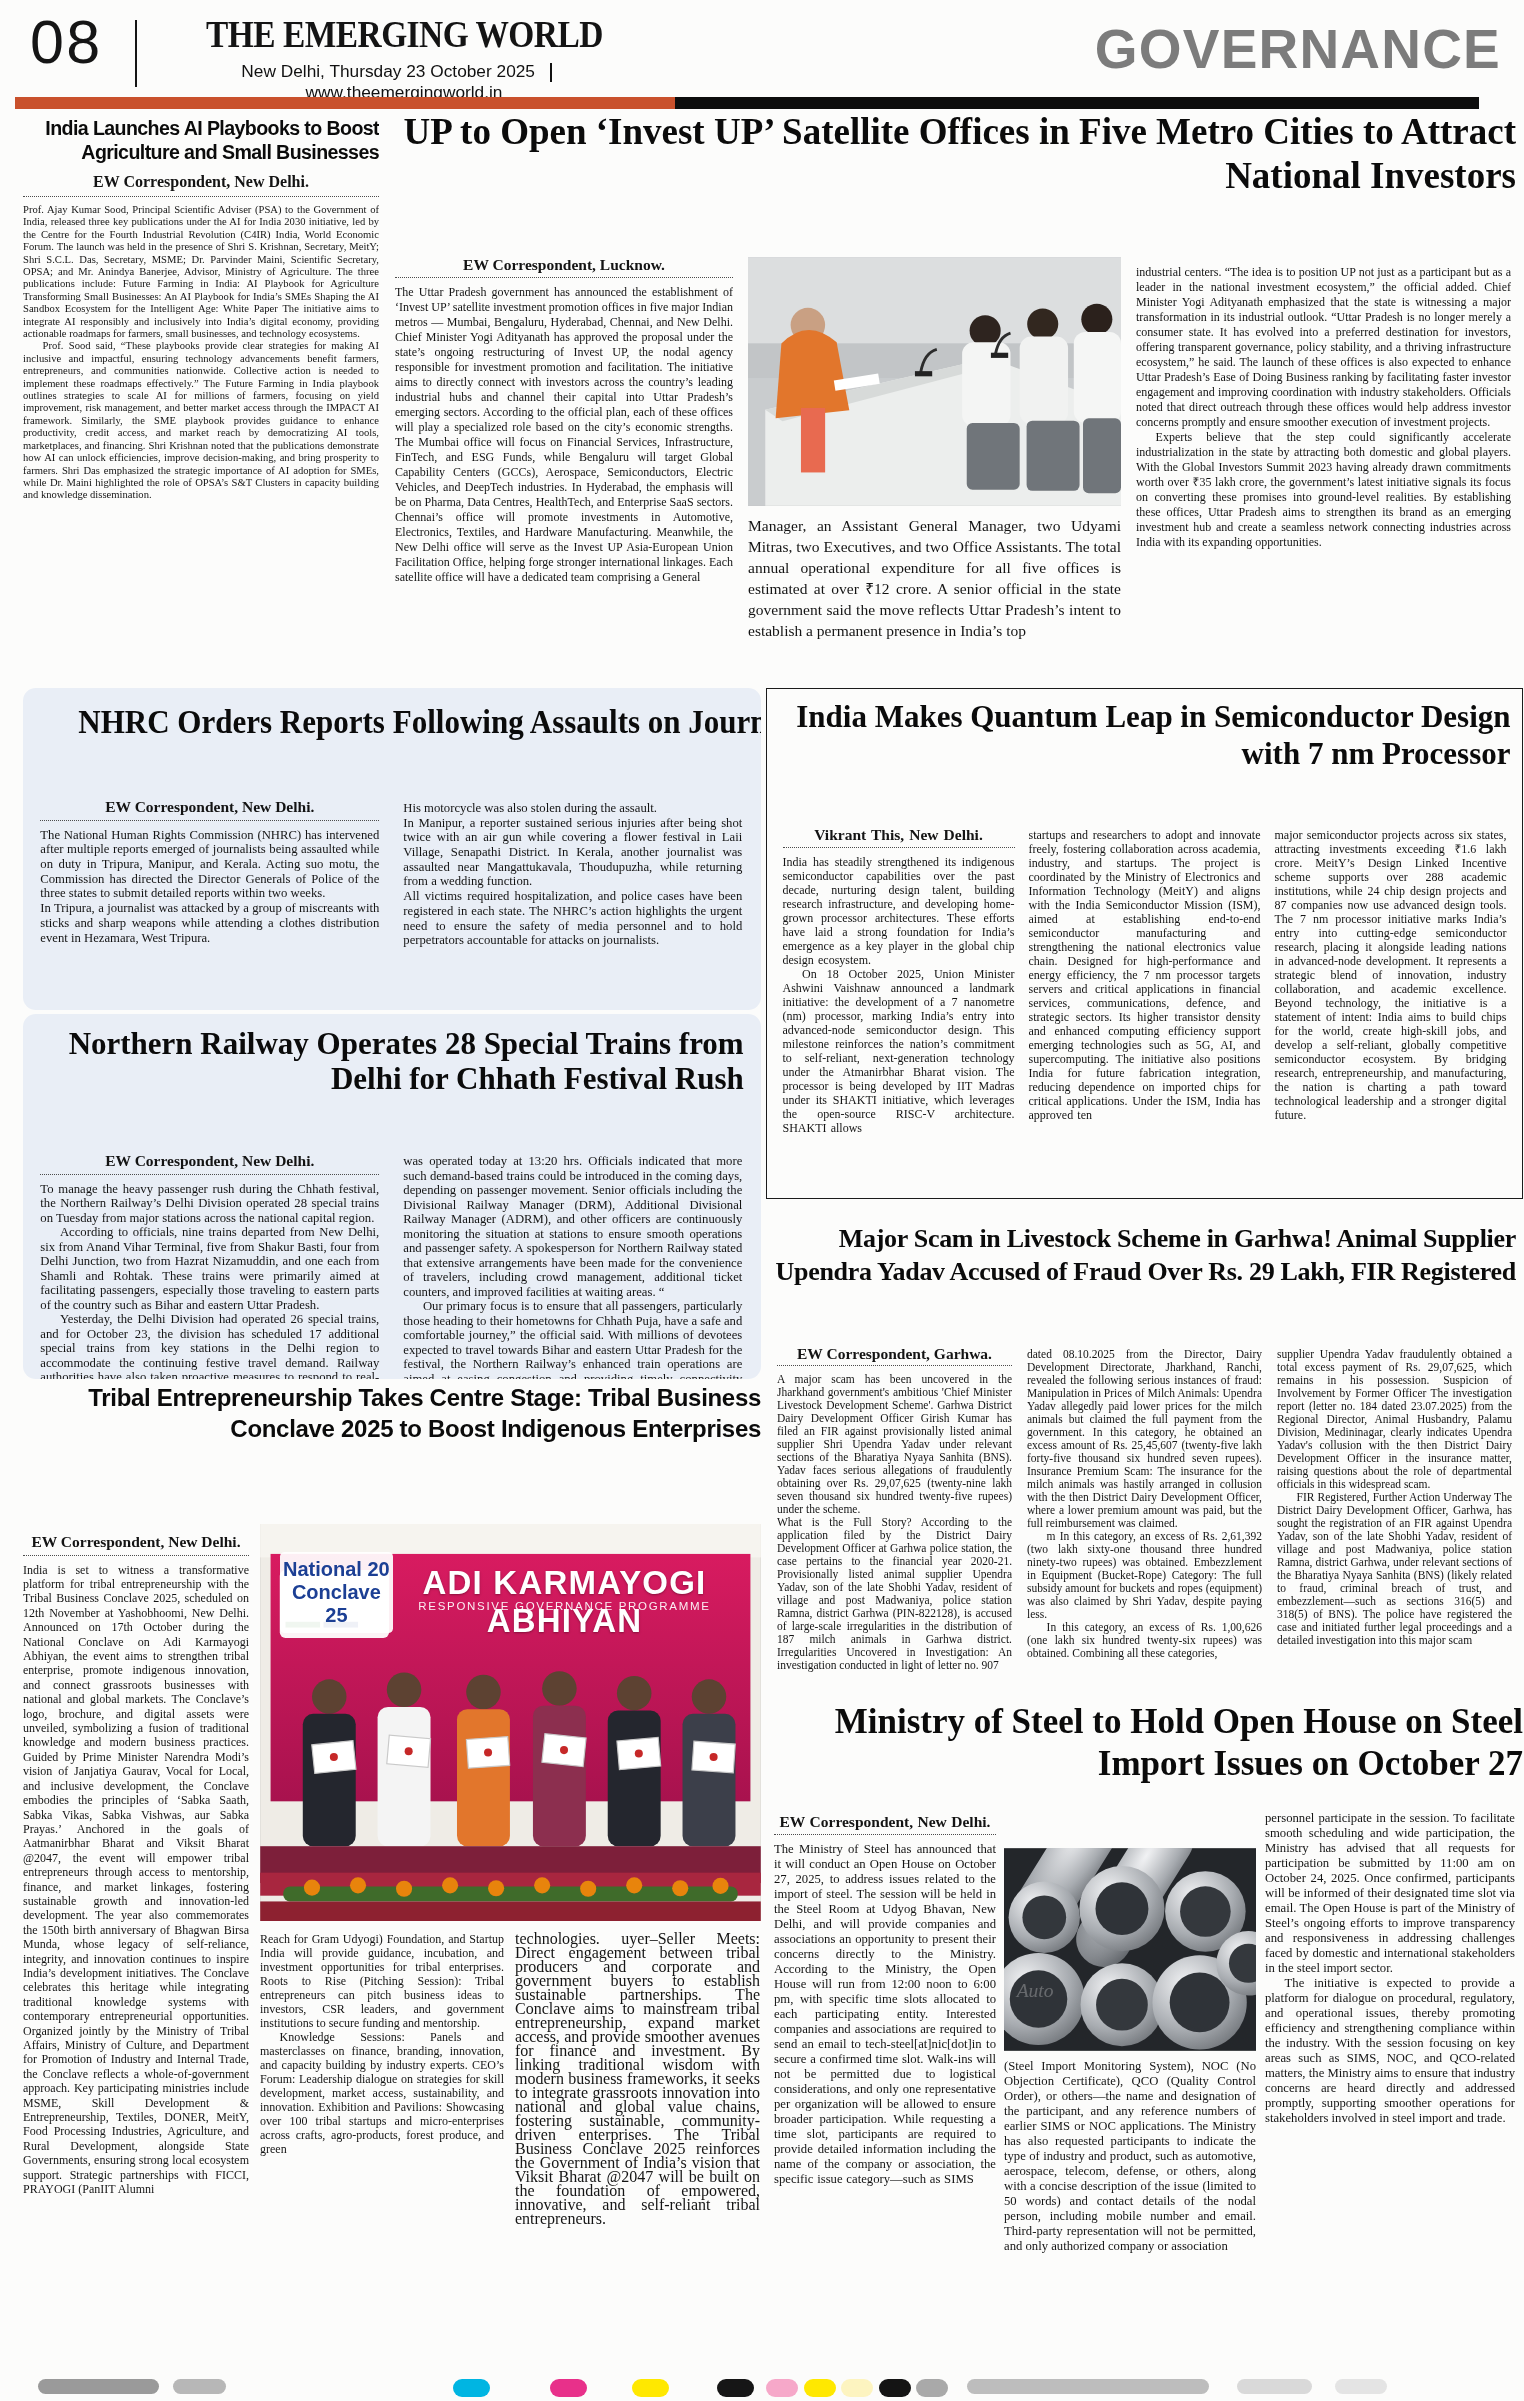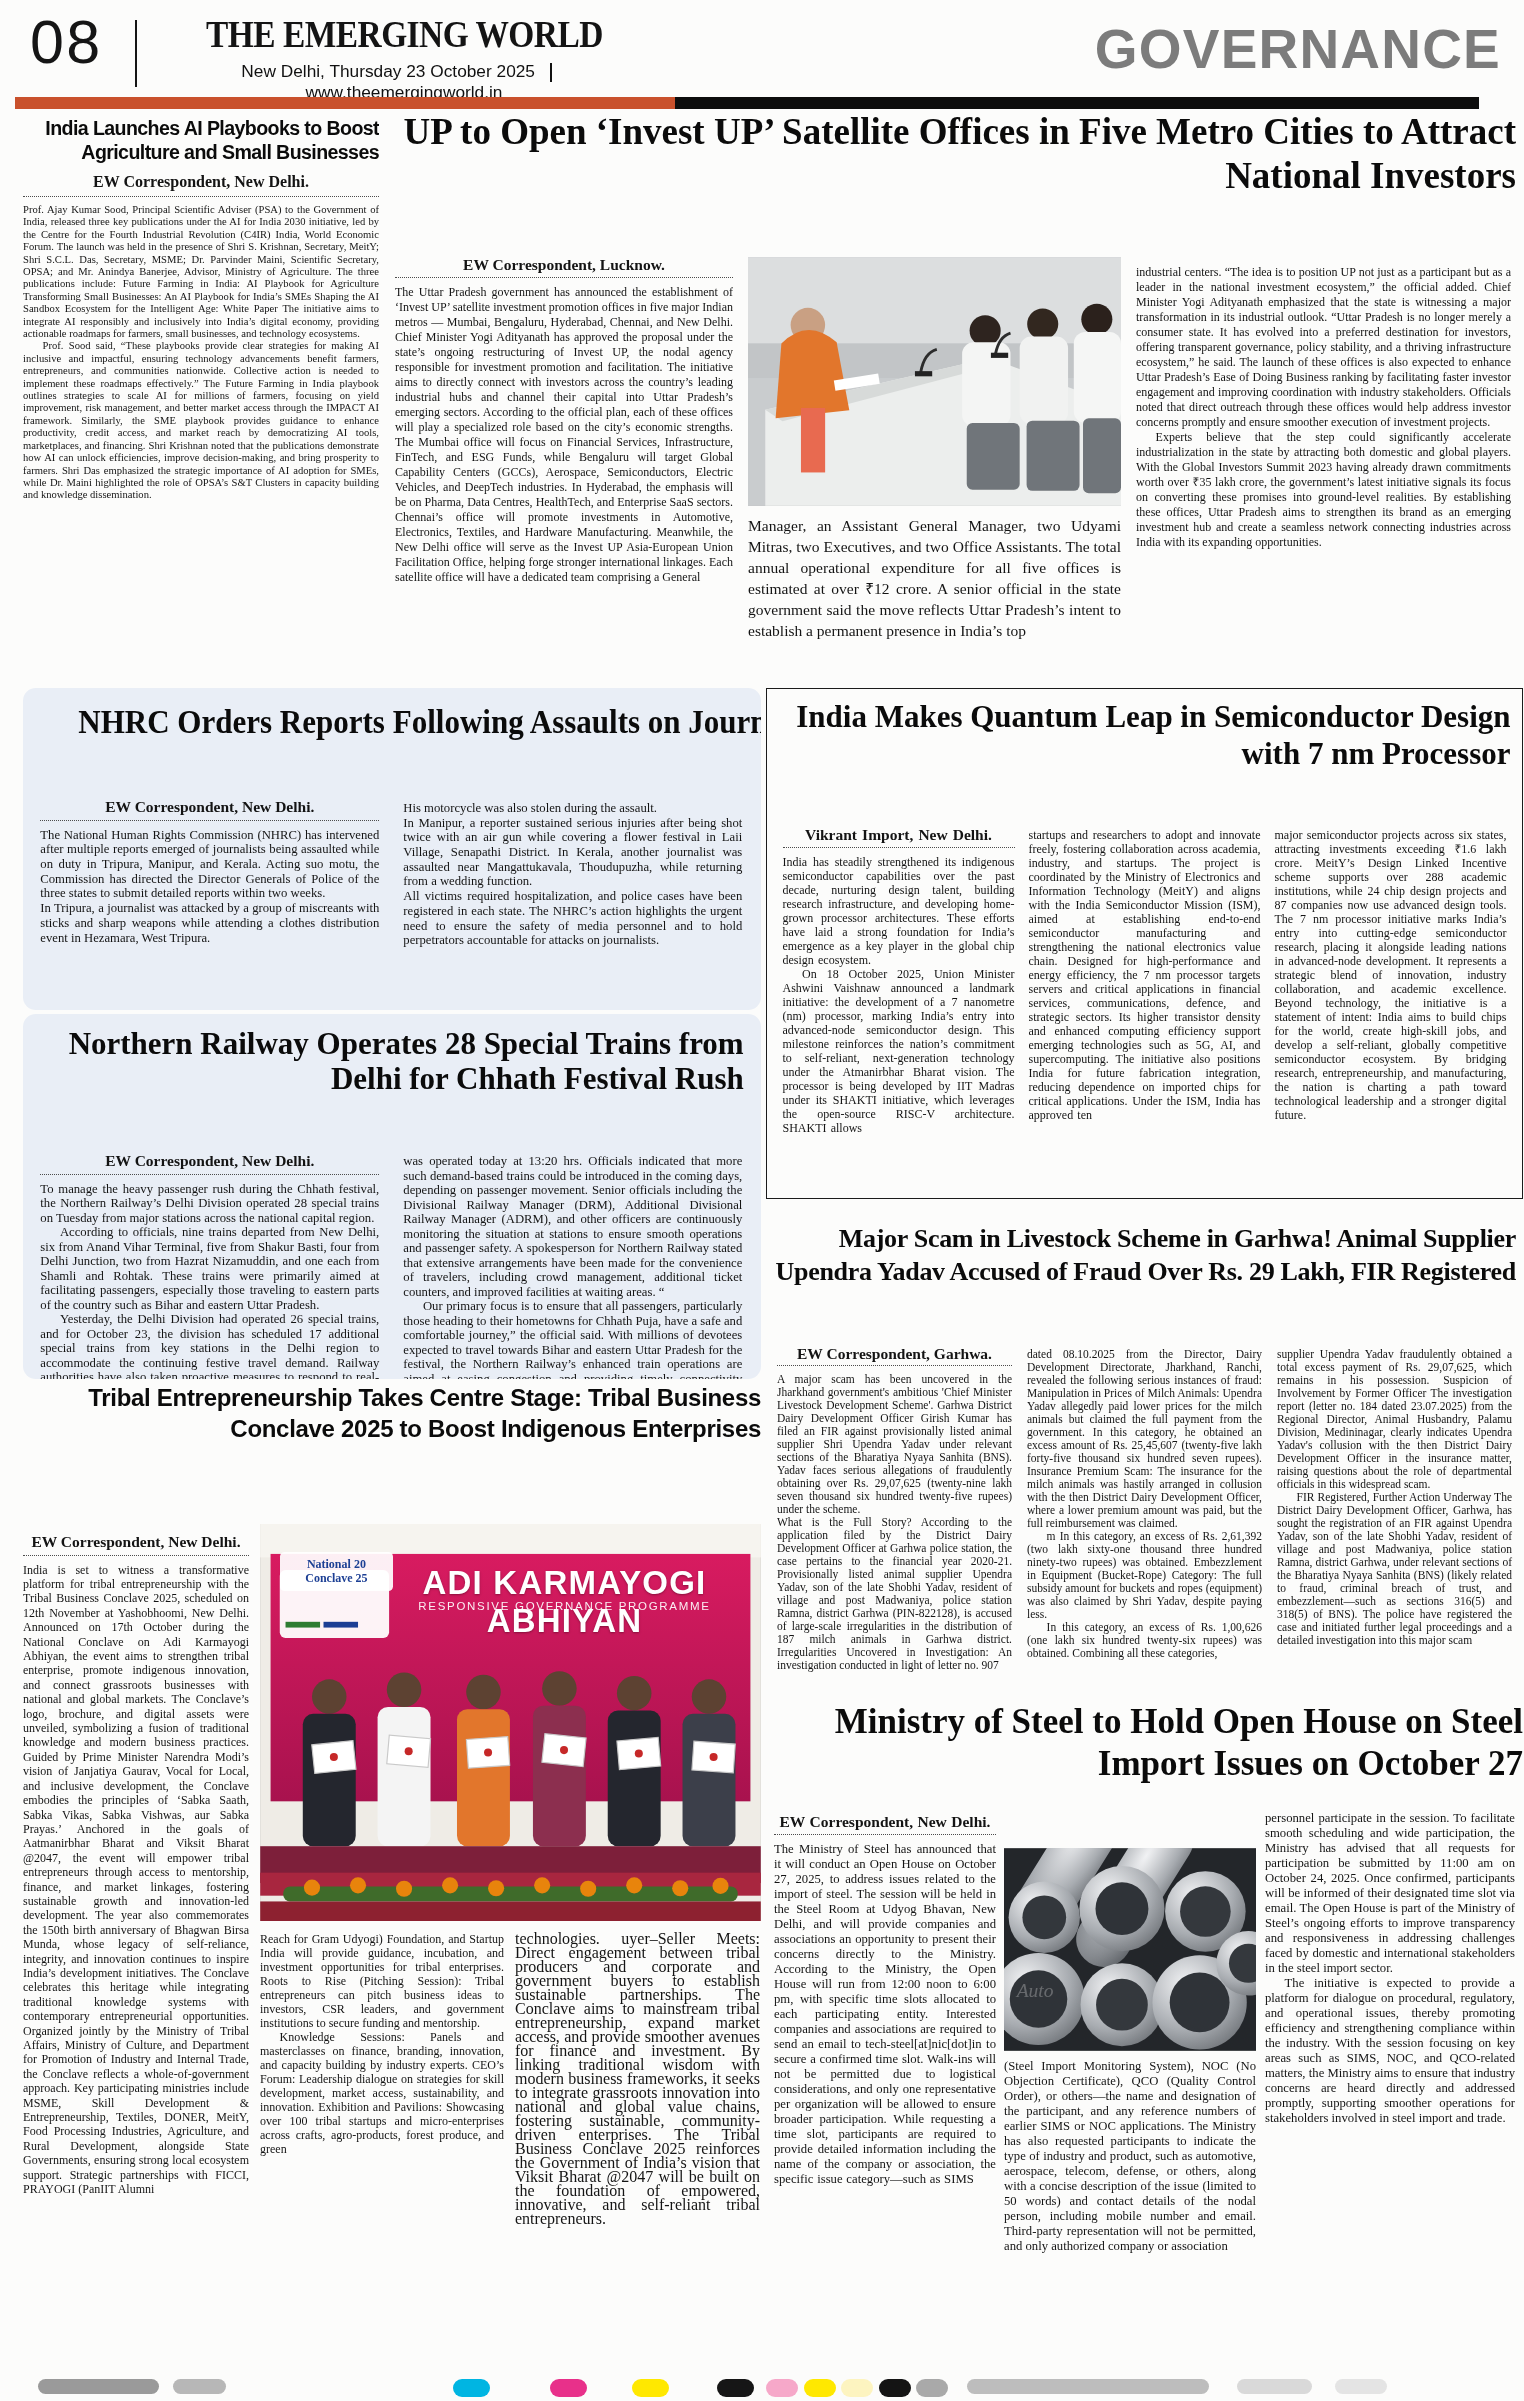--- a/index.html
+++ b/index.html
@@ -102,21 +102,21 @@
               font-size:12.7px;line-height:15px;word-spacing:0.6px;}
   .steel .sphoto{position:absolute;left:238px;top:147px;width:252px;height:203px;}
   .steel .sc2{position:absolute;left:238px;top:358px;width:252px;text-align:justify;
               font-size:12.7px;line-height:15px;}
   .steel .sc3{position:absolute;left:499px;top:110px;width:250px;text-align:justify;
               font-size:12.7px;line-height:15px;}
 
   
   .ov{position:absolute;color:#fff;font-family:"Liberation Sans",sans-serif;text-align:center;}
   .ov.logo{left:19.6px;top:28px;width:109px;background:rgba(255,255,255,.93);color:#1c3f94;
-           font-weight:700;font-size:12px;line-height:1.15;padding:5.8px 2.3px;border-radius:4.6px;font-family:Liberation Serif, serif;}
+           font-weight:700;font-size:20px;line-height:1.15;padding:5.8px 2.3px;border-radius:4.6px;}
   .ov.banner{left:132px;top:40px;width:345px;font-weight:700;font-size:33px;
              letter-spacing:1.2px;text-shadow:0 1.2px 2.3px rgba(0,0,0,.35);}
   .ov.banner-sub{left:132px;top:76px;width:345px;font-size:11.5px;letter-spacing:1.7px;opacity:.92;}
 
   
   .footer-marks{position:absolute;left:0;top:2377px;width:1525px;height:23px;}
   .mark{position:absolute;top:2.3px;display:block;}
 </style>
 </head>
 <body>
@@ -226,21 +226,21 @@
         <p class="p first">was operated today at 13:20 hrs. Officials indicated that more such demand-based trains could be introduced in the coming days, depending on passenger movement. Senior officials including the Divisional Railway Manager (DRM), Additional Divisional Railway Manager (ADRM), and other officers are continuously monitoring the situation at stations to ensure smooth operations and passenger safety. A spokesperson for Northern Railway stated that extensive arrangements have been made for the convenience of travelers, including crowd management, additional ticket counters, and improved facilities at waiting areas. “</p>
         <p class="p">Our primary focus is to ensure that all passengers, particularly those heading to their hometowns for Chhath Puja, have a safe and comfortable journey,” the official said. With millions of devotees expected to travel towards Bihar and eastern Uttar Pradesh for the festival, the Northern Railway’s enhanced train operations are aimed at easing congestion and providing timely connectivity during one of the busiest travel periods of the year.</p>
       </div>
     </div>
   </article>
 
   <article class="art semi">
     <h2 class="t-serif">India Makes Quantum Leap in Semiconductor Design with 7 nm Processor</h2>
     <div class="cols">
       <div class="col c1">
-        <div class="byline">Vikrant Import, New Delhi.</div>
+        <div class="byline">Vikrant This, New Delhi.</div>
         <div class="rule"></div>
         <p class="p first">India has steadily strengthened its indigenous semiconductor capabilities over the past decade, nurturing design talent, building research infrastructure, and developing home-grown processor architectures. These efforts have laid a strong foundation for India’s emergence as a key player in the global chip design ecosystem.</p>
         <p class="p">On 18 October 2025, Union Minister Ashwini Vaishnaw announced a landmark initiative: the development of a 7 nanometre (nm) processor, marking India’s entry into advanced-node semiconductor design. This milestone reinforces the nation’s commitment to self-reliant, next-generation technology under the Atmanirbhar Bharat vision. The processor is being developed by IIT Madras under its SHAKTI initiative, which leverages the open-source RISC-V architecture. SHAKTI allows</p>
       </div>
       <div class="col c2">
         <p class="p first">startups and researchers to adopt and innovate freely, fostering collaboration across academia, industry, and startups. The project is coordinated by the Ministry of Electronics and Information Technology (MeitY) and aligns with the India Semiconductor Mission (ISM), aimed at establishing end-to-end semiconductor manufacturing and strengthening the national electronics value chain. Designed for high-performance and energy efficiency, the 7 nm processor targets servers and critical applications in financial services, communications, defence, and strategic sectors. Its higher transistor density and enhanced computing efficiency support emerging technologies such as 5G, AI, and supercomputing. The initiative also positions India for future fabrication integration, reducing dependence on imported chips for critical applications. Under the ISM, India has approved ten</p>
       </div>
       <div class="col c3">
         <p class="p first">major semiconductor projects across six states, attracting investments exceeding ₹1.6 lakh crore. MeitY’s Design Linked Incentive scheme supports over 288 academic institutions, while 24 chip design projects and 87 companies now use advanced design tools. The 7 nm processor initiative marks India’s entry into cutting-edge semiconductor research, placing it alongside leading nations in advanced-node development. It represents a strategic blend of innovation, industry collaboration, and academic excellence. Beyond technology, the initiative is a statement of intent: India aims to build chips for the world, create high-skill jobs, and develop a self-reliant, globally competitive semiconductor ecosystem. By bridging research, entrepreneurship, and manufacturing, the nation is charting a path toward technological leadership and a stronger digital future.</p>
       </div>

